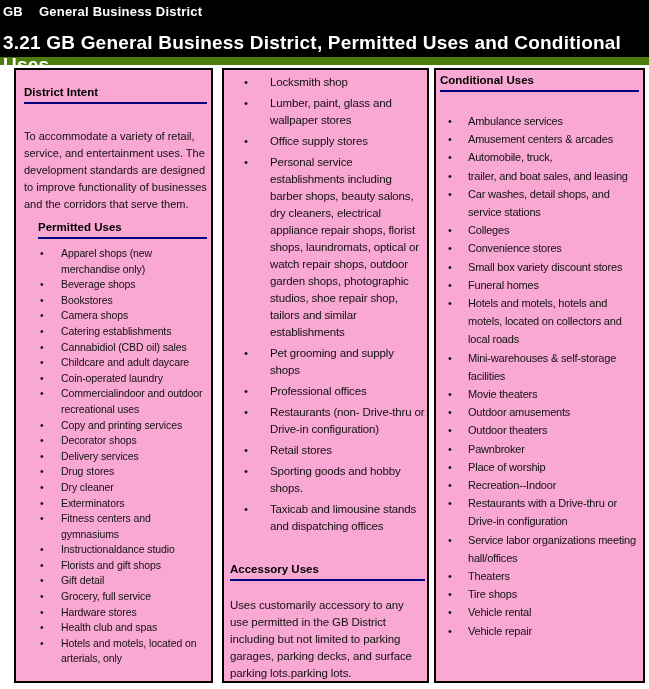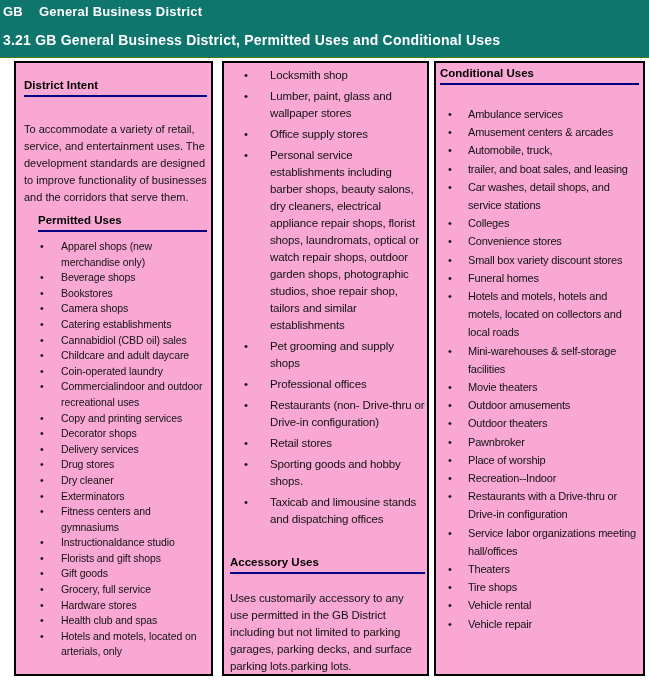--- a/index.html
+++ b/index.html
@@ -7,35 +7,35 @@
     width:649px; height:689px;
     background:#ffffff;
     font-family:"Liberation Sans", sans-serif;
     color:#111;
     overflow:hidden;
   }
 
   
   .header {
     height:57px;
-    background:#0f766e;
-    border-bottom:1px solid #4d7c0f;
+    background:#000000;
+    border-bottom:8px solid #4d7c0f;
     color:#ffffff;
   }
   .header-line1 {
     display:flex;
     padding:4px 0 0 3px;
     font-size:13px;
     font-weight:bold;
     letter-spacing:0.2px;
   }
   .header-code { width:36px; }
   .header-line2 {
     padding:13px 0 0 3px;
-    font-size:14px;
+    font-size:19px;
     font-weight:bold;
     letter-spacing:0.2px;
   }
 
   
   .columns {
     display:flex;
     margin:3px 0 0 14px;
   }
   .panel {
@@ -134,21 +134,21 @@
         <li>Commercialindoor and outdoor recreational uses</li>
         <li>Copy and printing services</li>
         <li>Decorator shops</li>
         <li>Delivery services</li>
         <li>Drug stores</li>
         <li>Dry cleaner</li>
         <li>Exterminators</li>
         <li>Fitness centers and gymnasiums</li>
         <li>Instructionaldance studio</li>
         <li>Florists and gift shops</li>
-        <li>Gift goods</li>
+        <li>Gift detail</li>
         <li>Grocery, full service</li>
         <li>Hardware stores</li>
         <li>Health club and spas</li>
         <li>Hotels and motels, located on arterials, only</li>
       </ul>
   </div>
 
   <div class="panel p-mid">
     <ul class="blist mid-list">
         <li>Locksmith shop</li>

